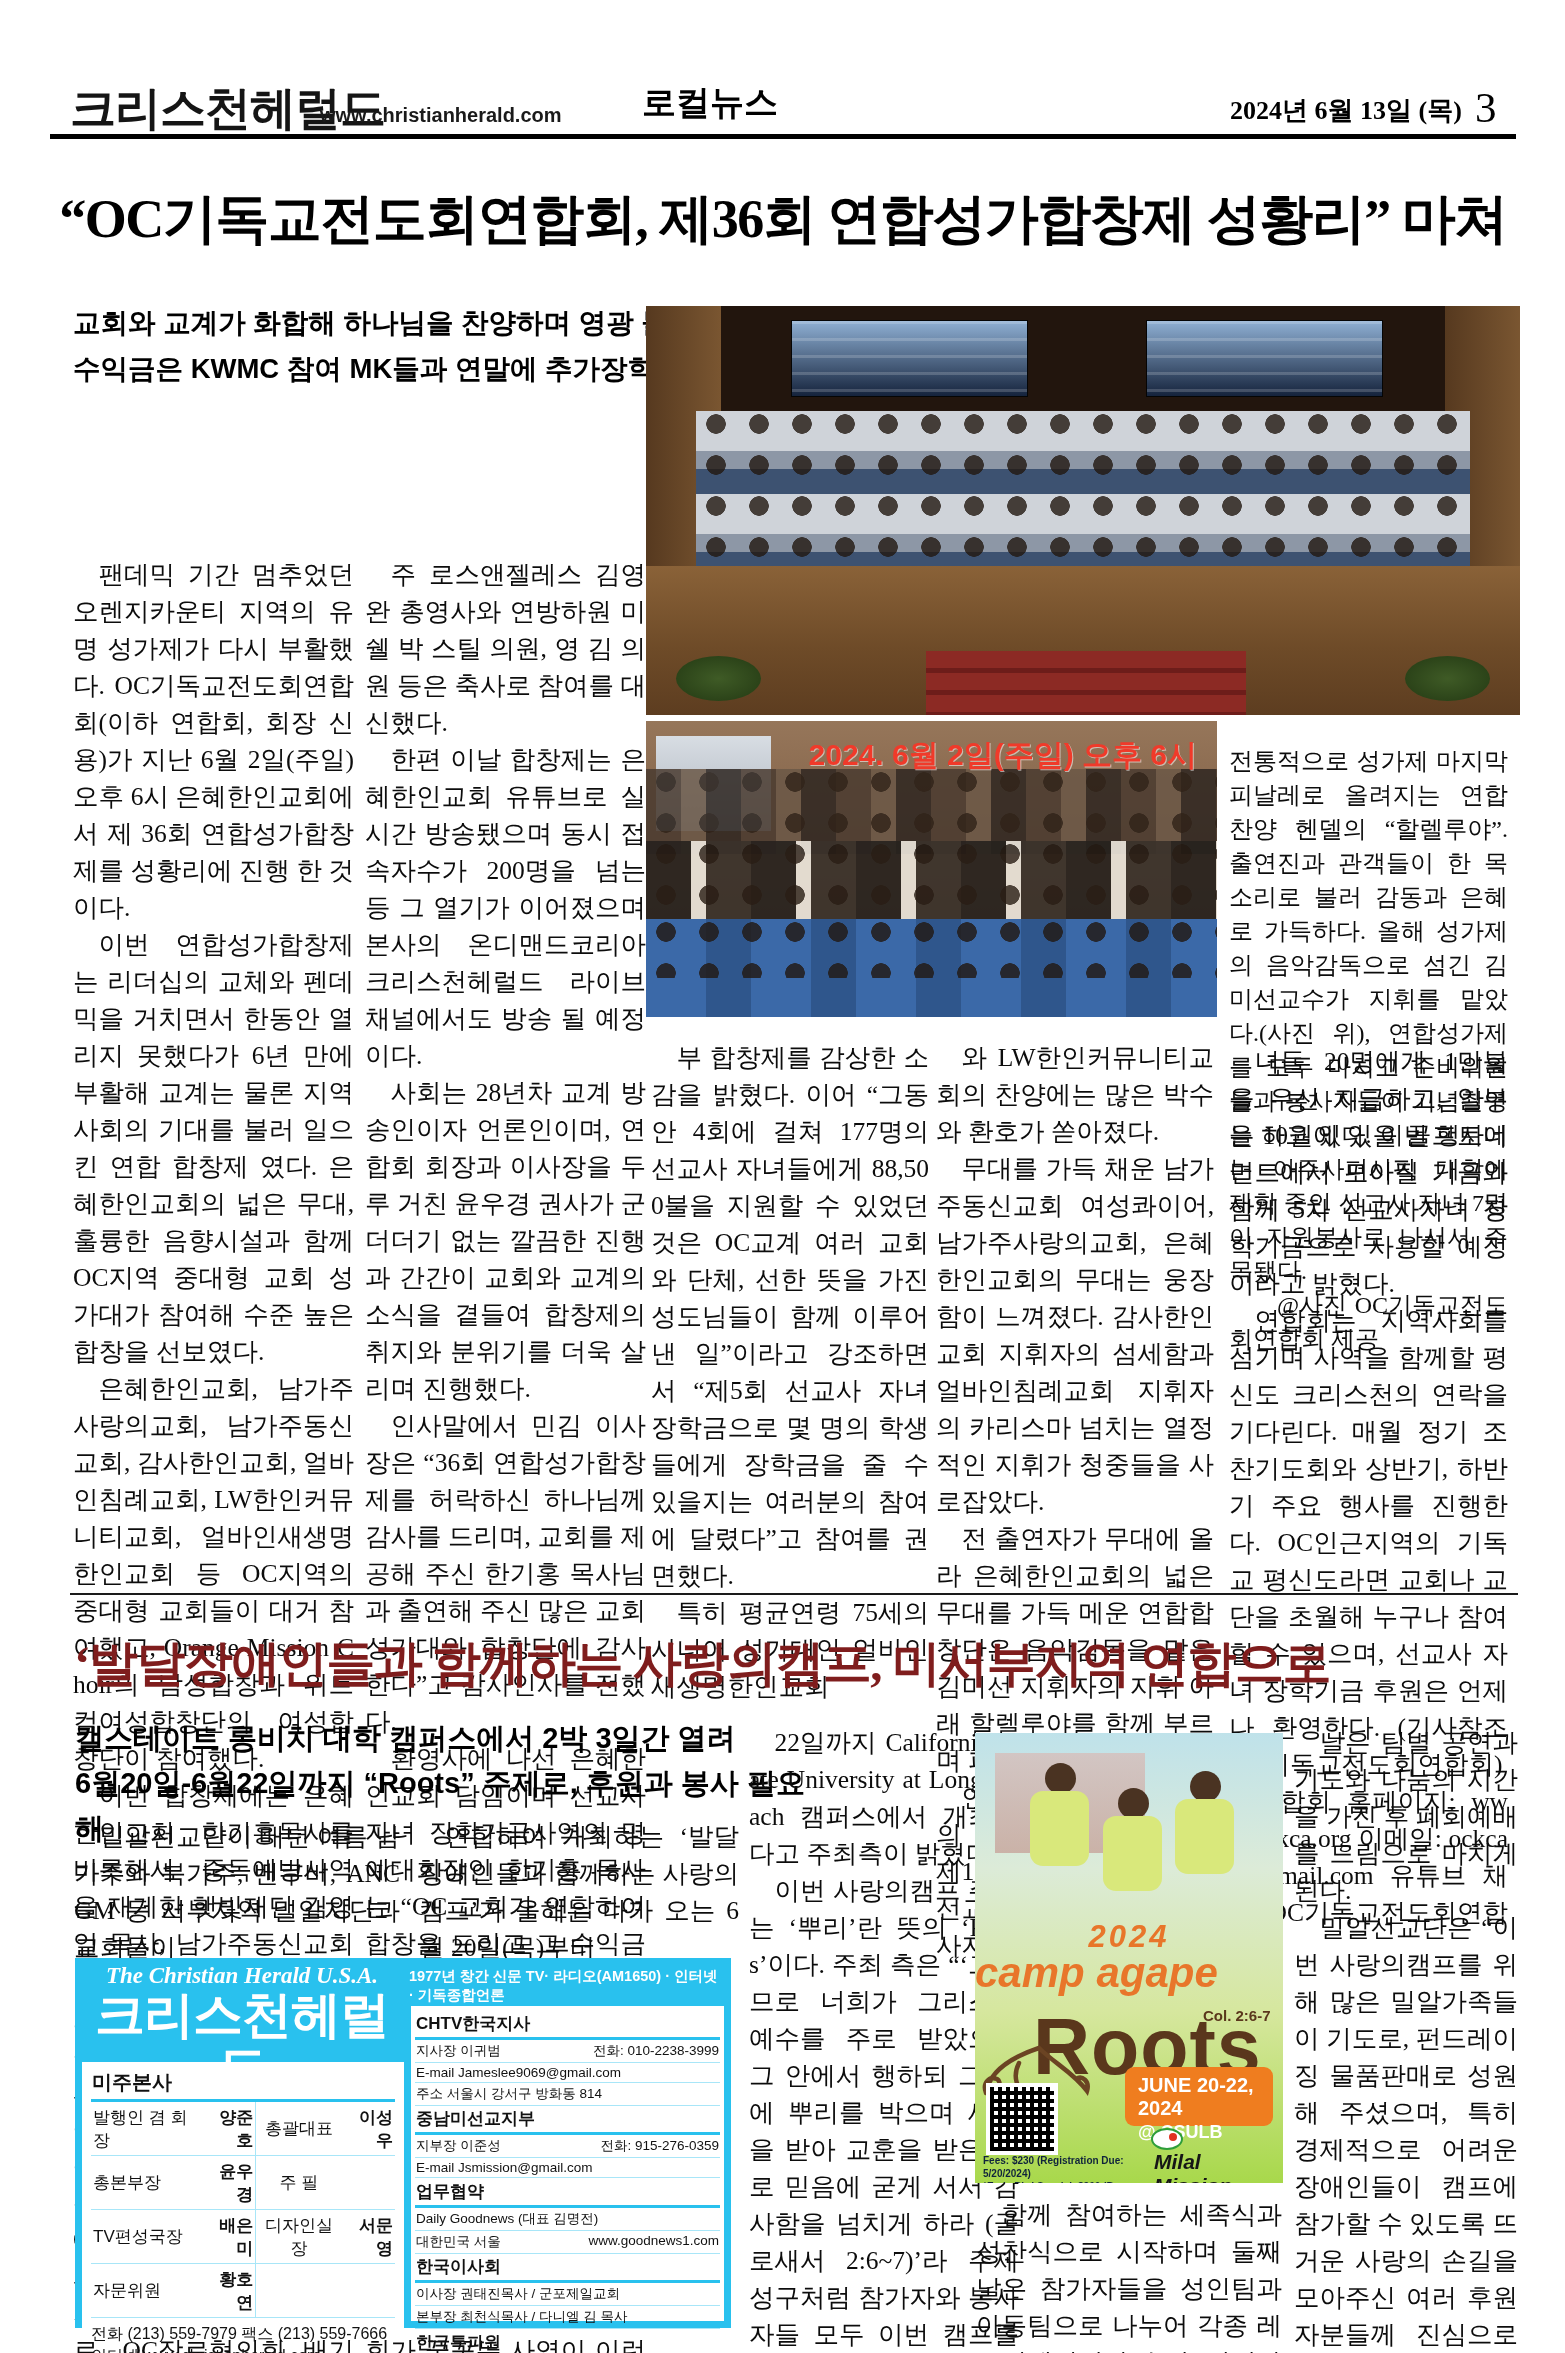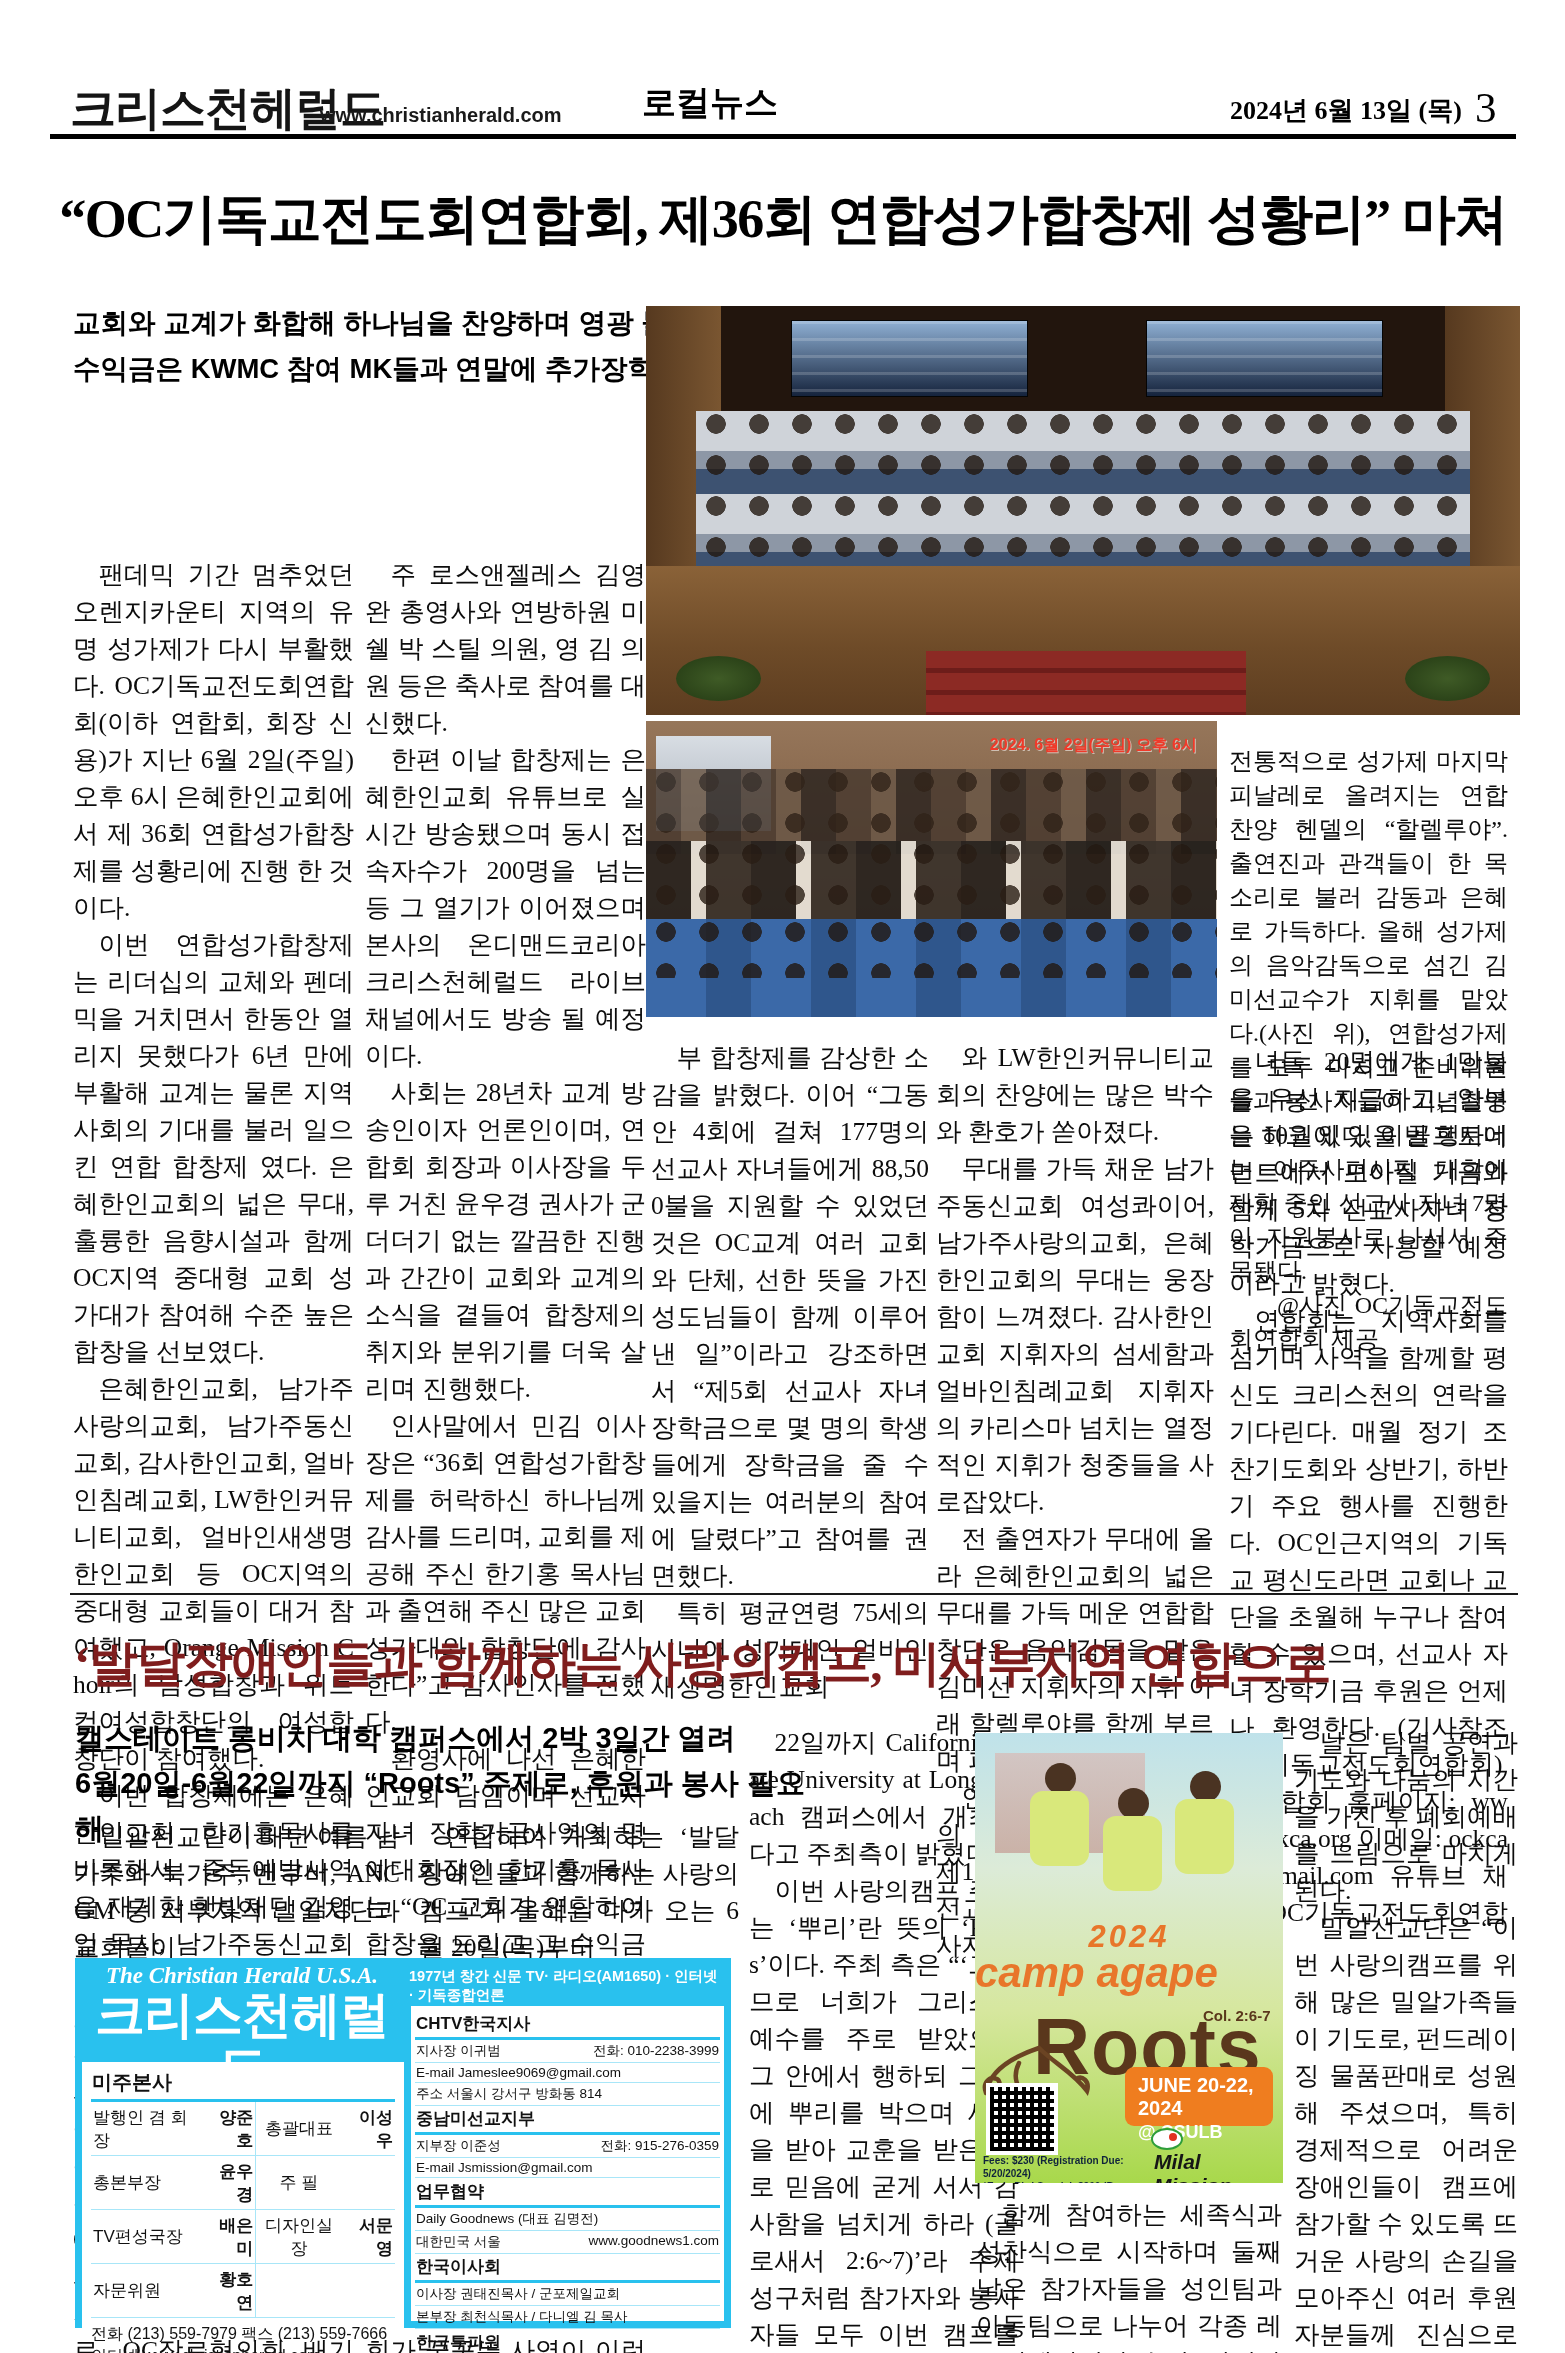--- a/index.html
+++ b/index.html
@@ -50,21 +50,21 @@
   .p1-stage{left:0;top:260px;width:874px;height:149px;background:linear-gradient(180deg,#8a6238,#6e4b28 55%,#5d3d20);}
   .p1-steps{left:280px;top:345px;width:320px;height:64px;
             background:repeating-linear-gradient(180deg,#8c2a24 0 17px,#6d1d1a 17px 22px);}
   .p1-plant{width:85px;height:45px;border-radius:50%;background:radial-gradient(#3f5b26,#233913);top:350px;}
 
   .photo2{left:646px;top:721px;width:571px;height:296px;background:linear-gradient(180deg,#96765a,#77573e 60%,#5f452f);overflow:hidden;}
   .p2-screen{left:10px;top:15px;width:115px;height:95px;background:linear-gradient(180deg,#d8dde3,#aab3bd);}
   .p2-row3{left:0;top:48px;width:100%;height:85px;background:repeating-linear-gradient(90deg,#4a3b30 0 35px,#6b5847 35px 60px,#2e2621 60px 95px);opacity:.85;}
   .p2-row2{left:0;top:120px;width:100%;height:90px;background:repeating-linear-gradient(90deg,#27221e 0 45px,#efe9df 45px 60px,#3a322b 60px 105px);opacity:.9;}
   .p2-row1{left:0;top:198px;width:100%;height:99px;background:repeating-linear-gradient(90deg,#3b69a8 0 60px,#2f568c 60px 105px);}
-  .p2-date{right:20px;top:14px;font-size:16px;font-weight:800;color:#f03a2a;
+  .p2-date{right:20px;top:14px;font-size:30px;font-weight:800;color:#f03a2a;
            font-family:"Liberation Sans","DejaVu Sans",sans-serif;text-shadow:1px 1px 0 rgba(255,255,255,.55);}
 
   
   .a2-headline{left:0;top:1631px;width:1404px;text-align:center;font-size:49px;font-weight:900;
                letter-spacing:-1.5px;color:#7f1d1d;}
   .a2-subhead{left:75px;top:1716px;width:750px;font-size:29px;font-weight:800;line-height:45px;color:#000;
               font-family:"Liberation Sans","DejaVu Sans",sans-serif;}
   .d1{left:74px;top:1818px;width:326px;height:125px;}
   .d2{left:419px;top:1818px;width:320px;height:125px;}
   .d3{left:749px;top:1724px;width:270px;height:608px;}

